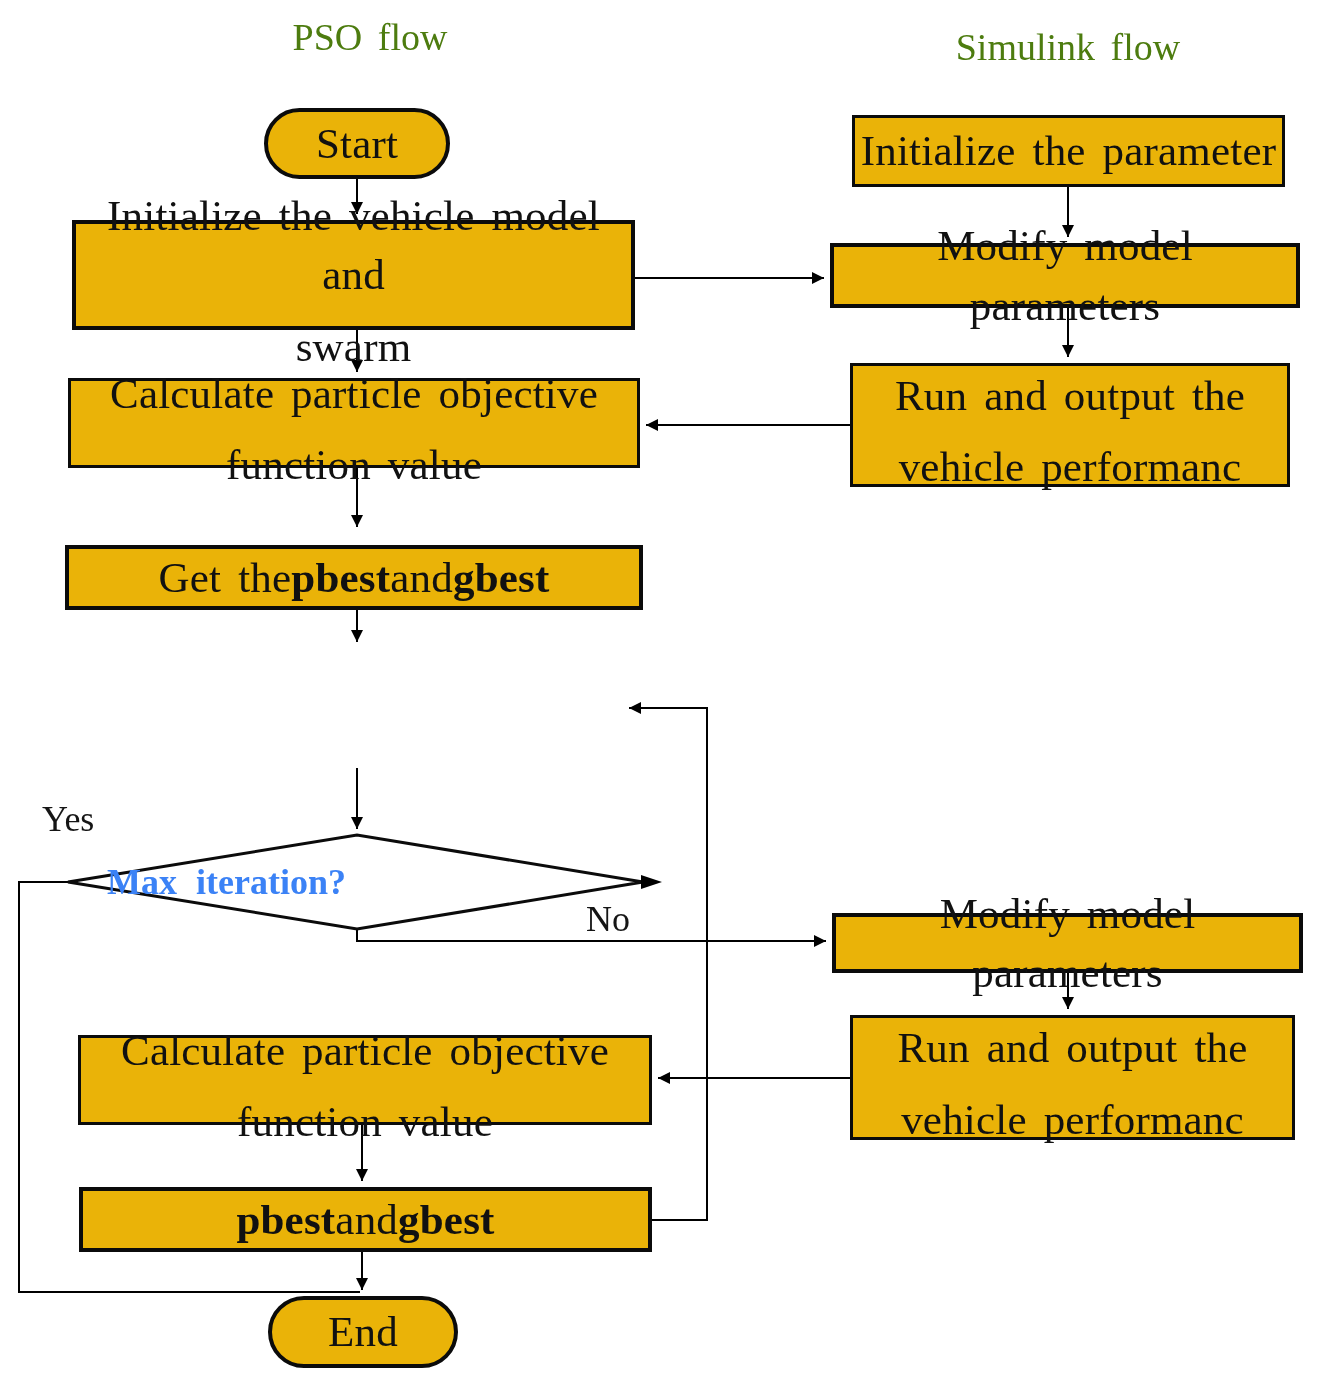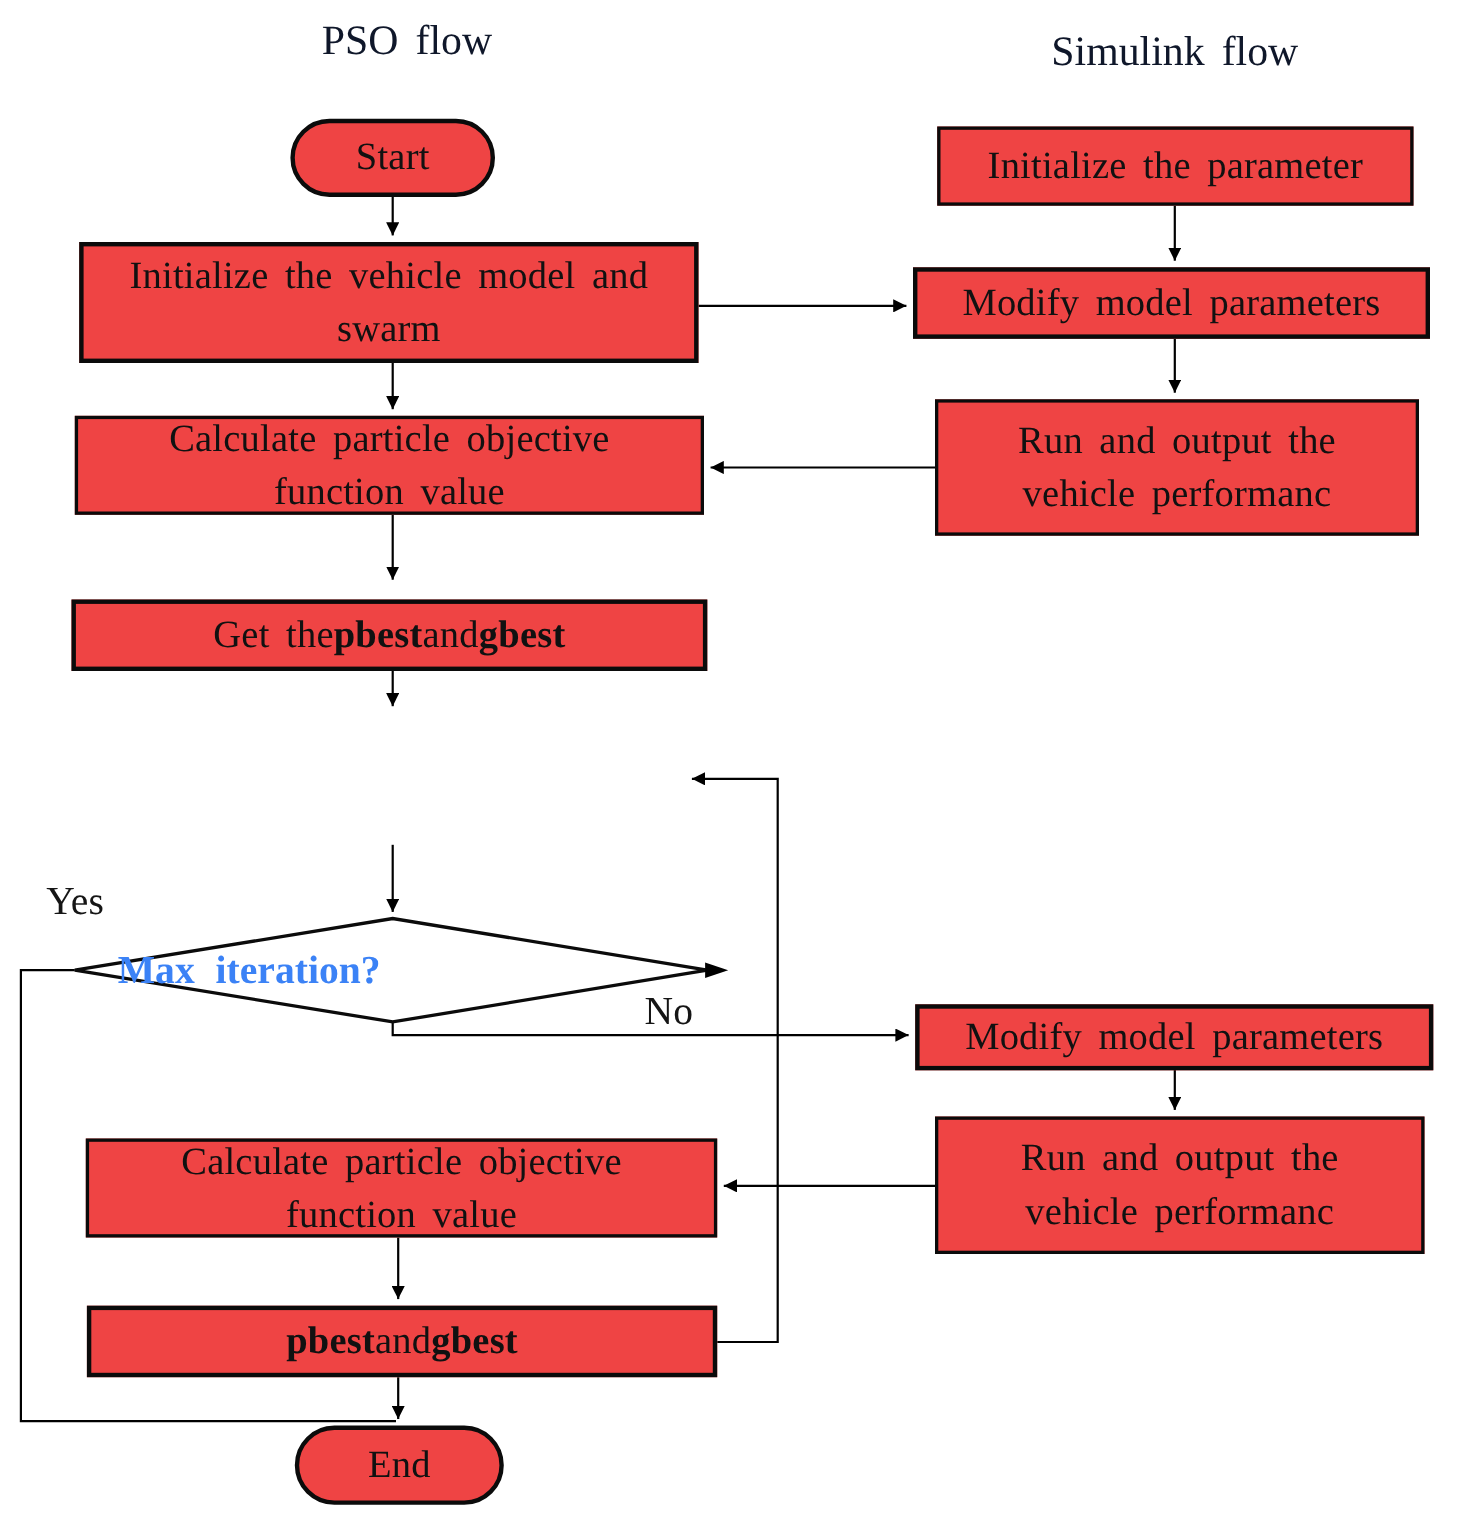--- a/index.html
+++ b/index.html
@@ -4,36 +4,36 @@
 <style>
   html,body{margin:0;padding:0;background:#ffffff;}
   .canvas{
     position:relative;width:1329px;height:1397px;background:#ffffff;
     font-family:"Liberation Serif","DejaVu Serif",serif;color:#111111;
     overflow:hidden;
   }
   svg.wires{position:absolute;left:0;top:0;width:1329px;height:1397px;}
   .node{
     position:absolute;display:flex;flex-direction:column;align-items:center;justify-content:center;
-    background:#ef4444;text-align:center;font-size:35px;line-height:1.38;
+    background:#eab308;text-align:center;font-size:43px;line-height:1.38;
     word-spacing:6px;letter-spacing:0.2px;box-sizing:border-box;
   }
   .rect{border:3px solid #0b0b0b;}
   .rect.thick{border-width:4px;}
   .oval{border:4px solid #0b0b0b;border-radius:40px;}
   .col-title{
-    position:absolute;text-align:center;font-size:38px;color:#0f172a;
+    position:absolute;text-align:center;font-size:38px;color:#4d7c0f;
     word-spacing:6px;
   }
   .edge-label{position:absolute;font-size:36px;color:#151515;margin-left:14px;}
   .diamond-label{
     position:absolute;font-size:36px;color:#3b82f6;word-spacing:10px;font-weight:bold;
   }
   .node b{font-weight:bold;}
-  .ln{display:block;}
+  .ln{display:block;margin-top:12px;}
 </style>
 </head>
 <body>
 
 <div class="canvas">
 
   <svg class="wires" viewBox="0 0 1329 1397" xmlns="http://www.w3.org/2000/svg">
     <defs>
       <marker id="arr" markerWidth="7" markerHeight="6" refX="6" refY="3" orient="auto" markerUnits="strokeWidth">
         <path d="M0,0 L6,3 L0,6 Z" fill="#000"></path>

